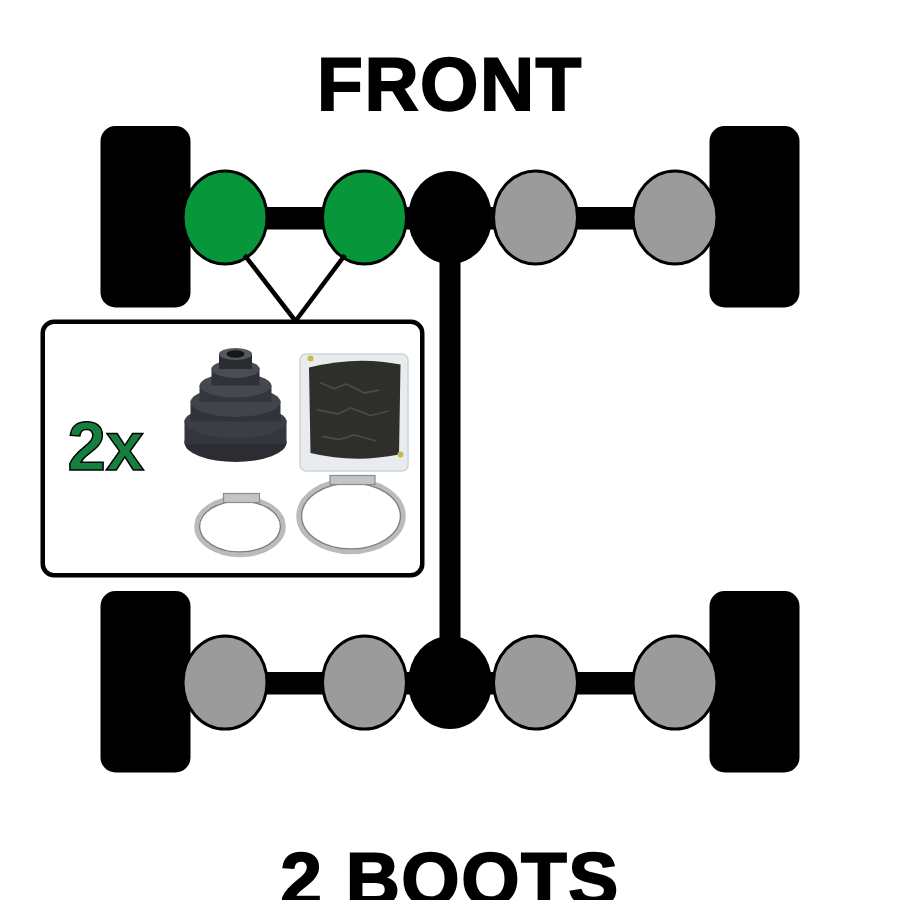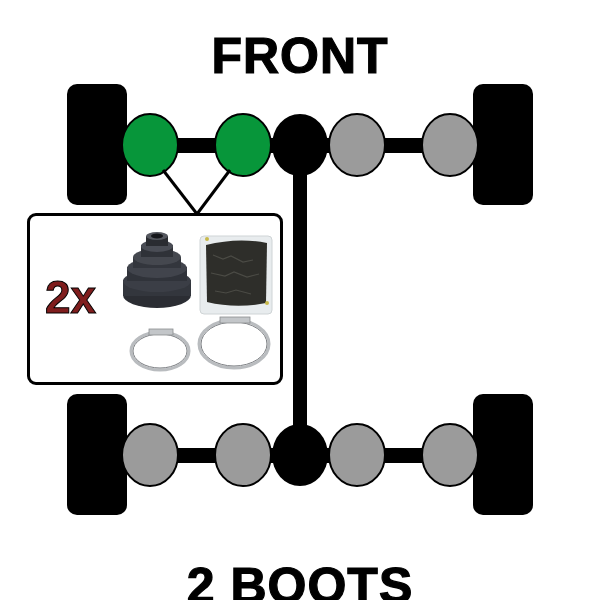--- a/index.html
+++ b/index.html
@@ -13,21 +13,21 @@
   #title-front { top: 31px; }
   #title-bottom { top: 524px; margin-top: 37px; }
   svg.diagram { position: absolute; left: 0; top: 0; }
   .callout {
     position: absolute; left: 27px; top: 213px; width: 250px; height: 166px;
     border: 3px solid #000; border-radius: 9px; background: #fff;
   }
   .qty {
     position: absolute; left: 15px; top: 58px;
     font-family: "Liberation Sans", sans-serif; font-weight: 900;
-    font-size: 46px; line-height: 1; color: #7f1d1d; -webkit-text-stroke: 1px #000;
+    font-size: 46px; line-height: 1; color: #15803d; -webkit-text-stroke: 1px #000;
   }
   .kit { position: absolute; left: 0; top: 0; }
 </style>
 </head>
 <body>
 
 <div id="title-front" class="title">FRONT</div>
 
 <svg class="diagram" width="600" height="600" viewBox="0 0 600 600">
 

